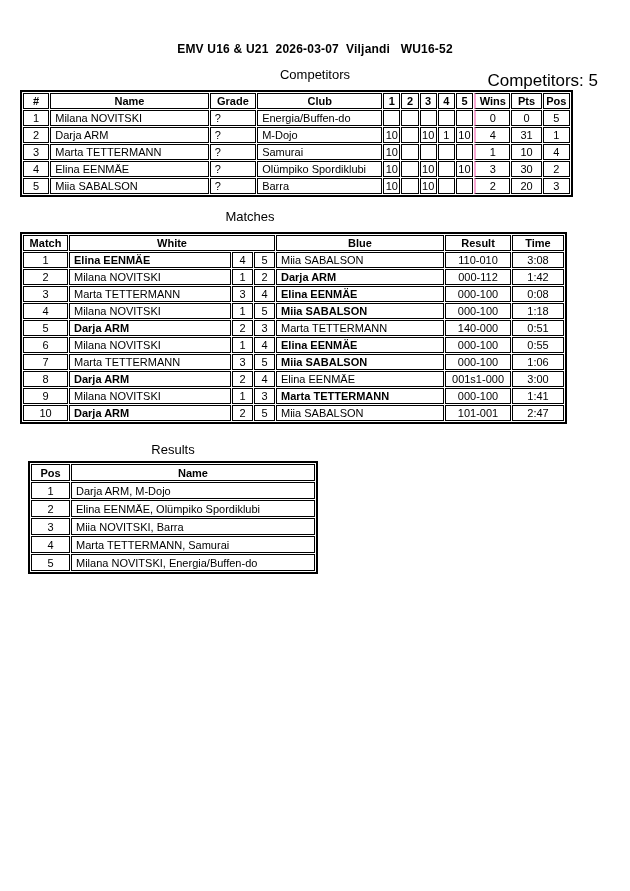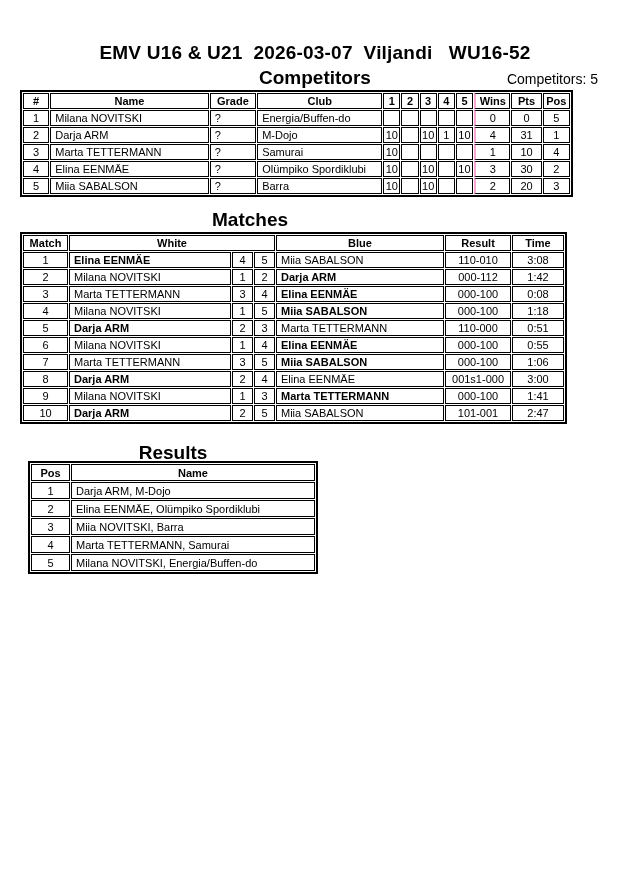--- a/index.html
+++ b/index.html
@@ -4,25 +4,25 @@
 <style>
   html,body{margin:0;padding:0;}
   body{
     width:630px;height:891px;position:relative;background:#ffffff;color:#000;
     font-family:"Liberation Sans","DejaVu Sans",sans-serif;
   }
   *{box-sizing:border-box;}
   .abs{position:absolute;}
   .title{
     top:42px;left:0;width:630px;text-align:center;
-    font-size:19px;font-weight:bold;white-space:pre;letter-spacing:0.2px;
-  }
-  .seclabel{font-size:19px;font-weight:bold;}
+    font-size:12px;font-weight:bold;white-space:pre;letter-spacing:0.2px;
+  }
+  .seclabel{font-size:13px;font-weight:normal;}
   #competitors-label{top:67px;left:0;width:630px;text-align:center;}
-  #competitors-count{top:71px;right:32px;font-size:14px;}
+  #competitors-count{top:71px;right:32px;font-size:17px;}
   #matches-label{top:209px;left:0;width:500px;text-align:center;}
   #results-label{top:442px;left:28px;width:290px;text-align:center;}
   table{
     border-collapse:separate;border-spacing:1px;
     border:2px solid #000;table-layout:fixed;background:#fff;
   }
   td,th{
     border:1px solid #000;font-size:11px;height:16px;
     padding:0 4px;overflow:hidden;white-space:nowrap;vertical-align:middle;
   }
@@ -202,21 +202,21 @@
     <td class="l b">Miia SABALSON</td>
     <td class="c">000-100</td>
     <td class="c">1:18</td>
   </tr>
   <tr>
     <td class="c">5</td>
     <td class="l b">Darja ARM</td>
     <td class="c">2</td>
     <td class="c">3</td>
     <td class="l">Marta TETTERMANN</td>
-    <td class="c">110-000</td>
+    <td class="c">140-000</td>
     <td class="c">0:51</td>
   </tr>
   <tr>
     <td class="c">6</td>
     <td class="l">Milana NOVITSKI</td>
     <td class="c">1</td>
     <td class="c">4</td>
     <td class="l b">Elina EENMÄE</td>
     <td class="c">000-100</td>
     <td class="c">0:55</td>

